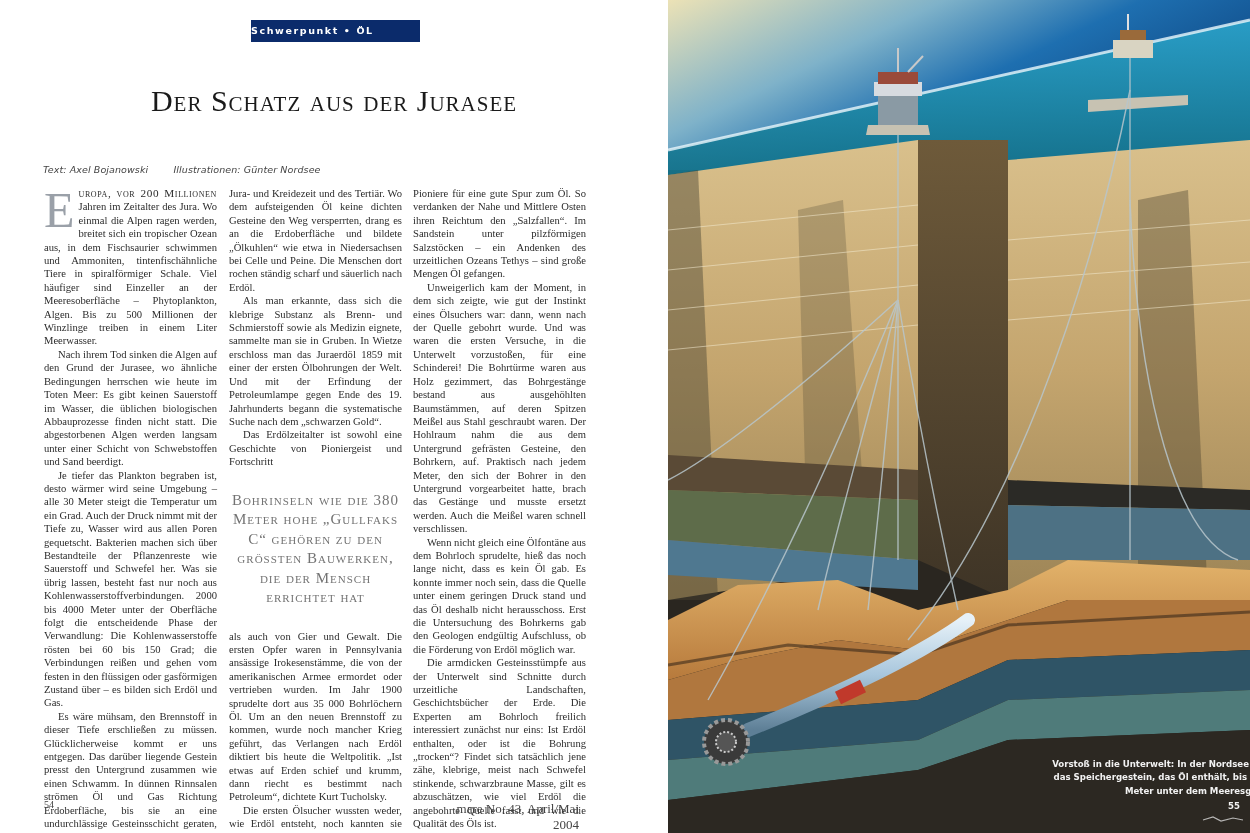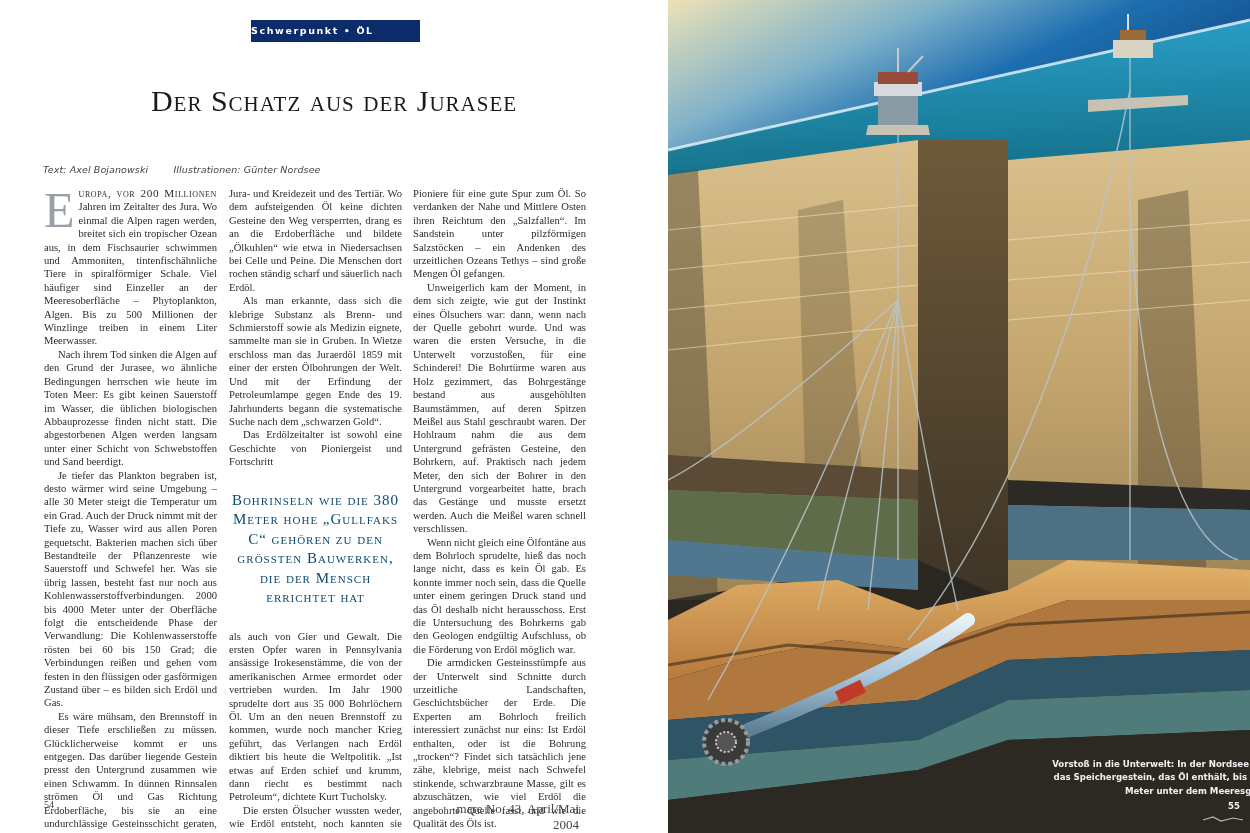--- a/index.html
+++ b/index.html
@@ -48,21 +48,21 @@
 
   .dropcap {
     float: left; font-family: "Liberation Serif", serif; font-size: 50px;
     line-height: 40px; color: #9aa0a8; margin: 2px 4px 0 0; padding-top: 1px;
   }
   .lead-caps { font-variant: small-caps; letter-spacing: 0.6px; font-size: 11.2px; }
 
   .pullquote {
     margin: 22px 0 22px 0; text-align: center;
     font-family: "Liberation Serif", serif; font-variant: small-caps;
-    font-size: 15px; line-height: 19.5px; letter-spacing: 1px; color: #0c4a6e;
+    font-size: 15px; line-height: 19.5px; letter-spacing: 1px; color: #737373;
   }
 
   .folio-left {
     position: absolute; left: 44px; top: 799px;
     font-family: "Liberation Serif", serif; font-size: 10px; color: #444;
   }
   .footer-issue {
     position: absolute; left: 429px; top: 801px; width: 150px; text-align: right;
     font-family: Liberation Serif, serif; font-size: 13px; color: #444;
   }

